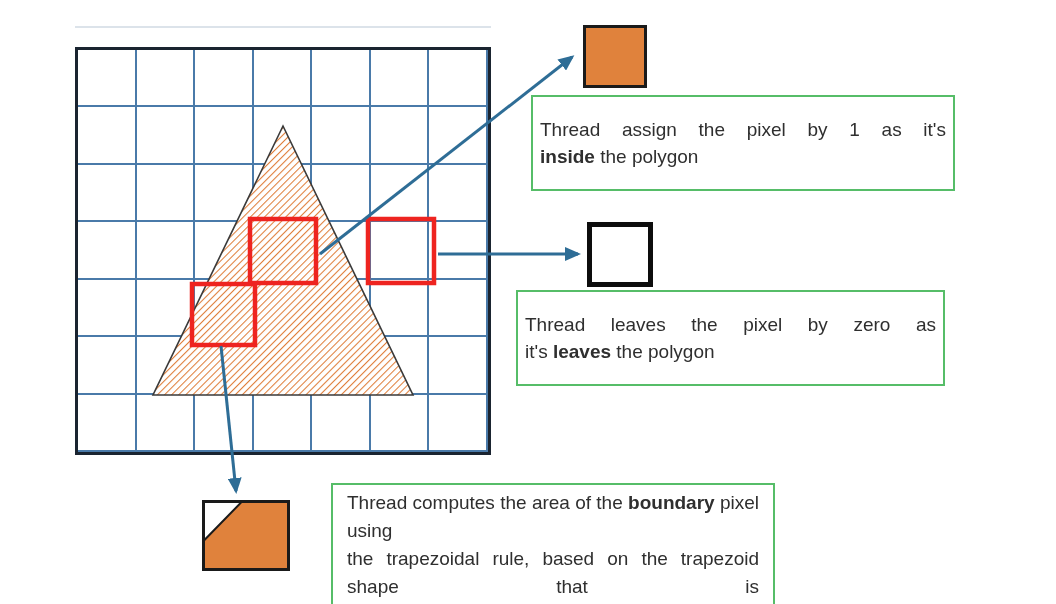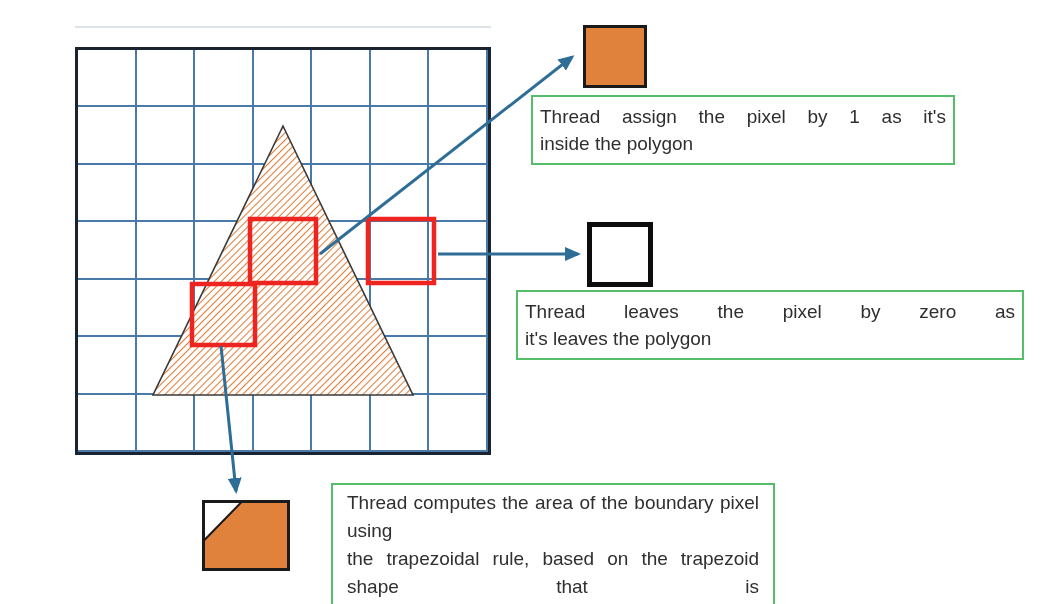--- a/index.html
+++ b/index.html
@@ -48,32 +48,32 @@
     border: 5px solid #0d0d0d;
     z-index: 3;
   }
   #boundary-pixel-swatch { left: 202px; top: 500px; z-index: 3; }
 
   
   .callout {
     box-sizing: border-box;
     background: #ffffff;
     border: 2px solid #56bd68;
-    padding: 6px 7px;
+    padding: 19px 7px;
     font-size: 19px;
     line-height: 27px;
     z-index: 4;
   }
   #callout-inside   { left: 531px; top: 95px;  width: 424px; min-height: 62px; }
-  #callout-outside  { left: 516px; top: 290px; width: 508px; min-height: 58px; }
+  #callout-outside  { left: 516px; top: 290px; width: 429px; min-height: 58px; }
   #callout-boundary { left: 331px; top: 483px; width: 444px; min-height: 97px; line-height: 28px; padding: 4px 14px; }
 
   .cl-line { display: block; text-align: justify; text-align-last: justify; }
   .cl-line.cl-last { text-align-last: left; }
-  .cl-line b { font-weight: normal; }
+  .cl-line b { font-weight: bold; }
 </style>
 </head>
 <body>
 
 <div id="canvas">
 
   <div class="abs" id="grid-top-faint-line"></div>
   <div class="abs" id="pixel-grid"></div>
 
   <svg class="abs" id="overlay" width="1056" height="604" viewBox="0 0 1056 604">

